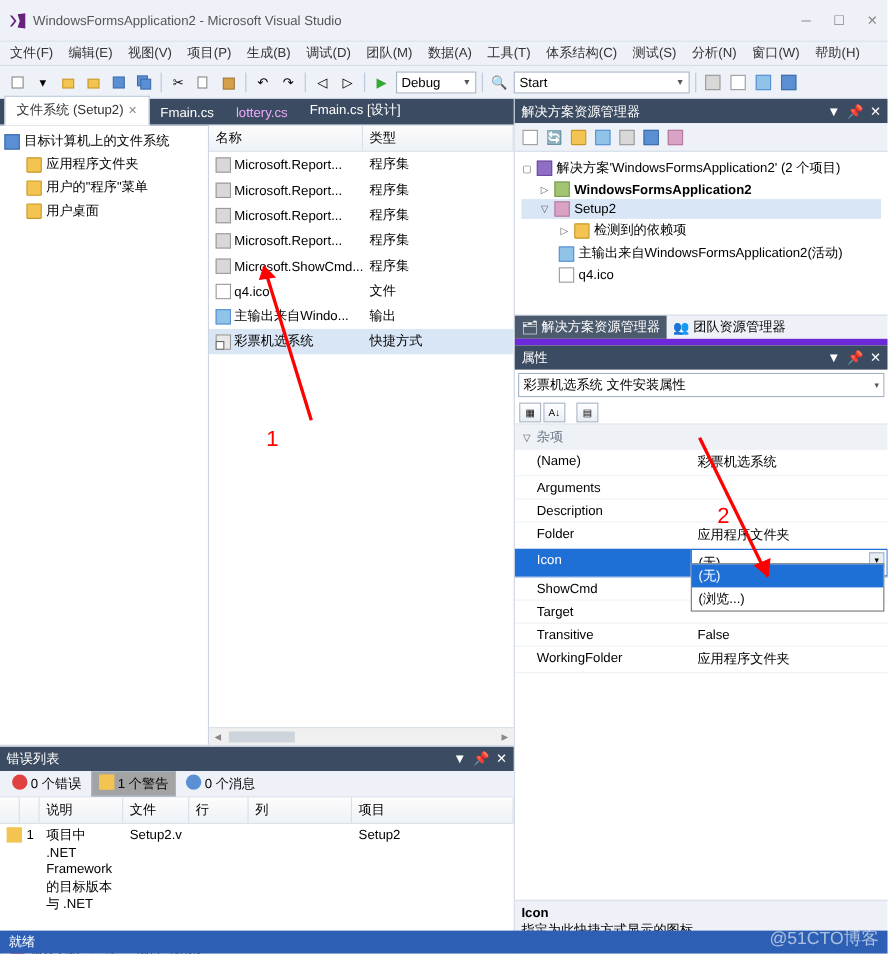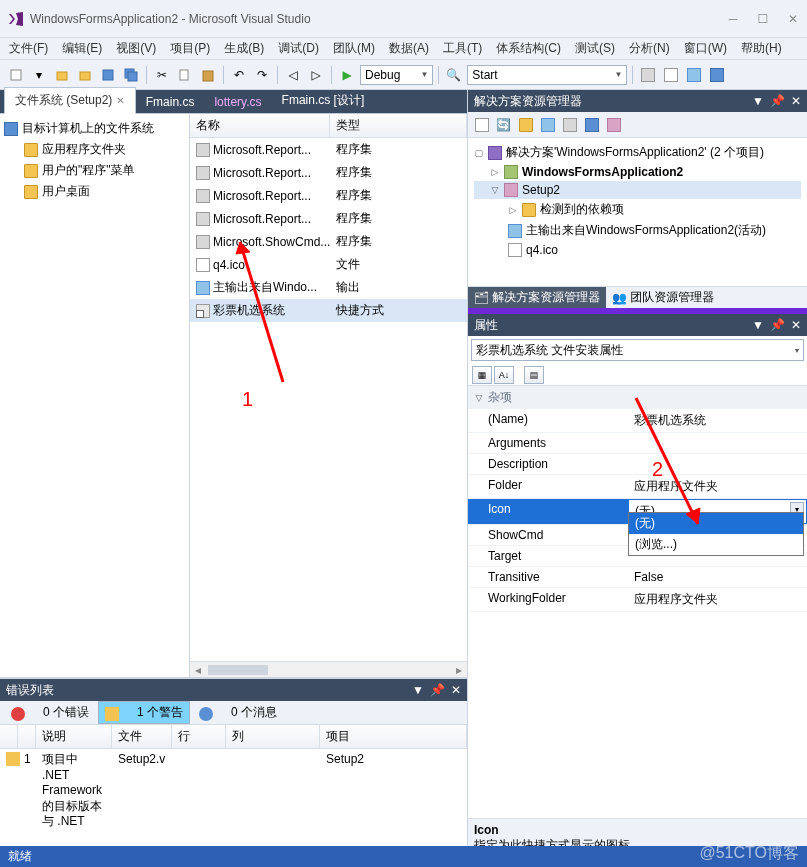--- a/index.html
+++ b/index.html
@@ -45,22 +45,22 @@
 .filesys .scrollh { height: 16px; background: #f0f0f0; border-top: 1px solid #d8dfe8; display: flex; align-items: center; }
 .filesys .scrollh .arrow { width: 16px; text-align: center; color: #888; }
 .filesys .scrollh .thumb { width: 60px; height: 10px; background: #cdd4dc; margin-left: 2px; }
 
 .panelhdr { height: 22px; background: #484f58; color: #fff; display: flex; align-items: center; padding: 0 6px; }
 .panelhdr .ptitle { flex: 1; }
 .panelhdr .pbtns { display: flex; gap: 6px; font-size: 10px; }
 
 .errorlist { height: 174px; display: flex; flex-direction: column; border-top: 1px solid #ccd4e0; }
 .errorlist .filterbar { height: 24px; background: #eef2f8; display: flex; align-items: center; padding: 0 4px; gap: 2px; border-bottom: 1px solid #d5dce6; }
-.errorlist .fbtn { padding: 2px 6px; display: flex; align-items: flex-end; gap: 18px; border: 1px solid transparent; }
-.errorlist .fbtn.active { background: #7dd3fc; border: 1px solid #a5b3c7; }
+.errorlist .fbtn { padding: 2px 6px; display: flex; align-items: flex-start; gap: 3px; border: 1px solid transparent; }
+.errorlist .fbtn.active { background: #a3a3a3; border: 1px solid #a5b3c7; }
 .errorlist .gridhead { display: flex; background: linear-gradient(#fdfdfd,#eef1f6); border-bottom: 1px solid #d8dfe8; }
 .errorlist .gridhead .gc { padding: 3px 6px; border-right: 1px solid #d8dfe8; }
 .errorlist .gridbody { flex: 1; overflow: auto; }
 .errorlist .grow { display: flex; padding: 2px 0; }
 .errorlist .grow .gc { padding: 1px 6px; }
 .gc-icon { width: 18px; }
 .gc-num { width: 18px; }
 .gc-desc { width: 76px; }
 .gc-file { width: 60px; }
 .gc-line { width: 54px; }

